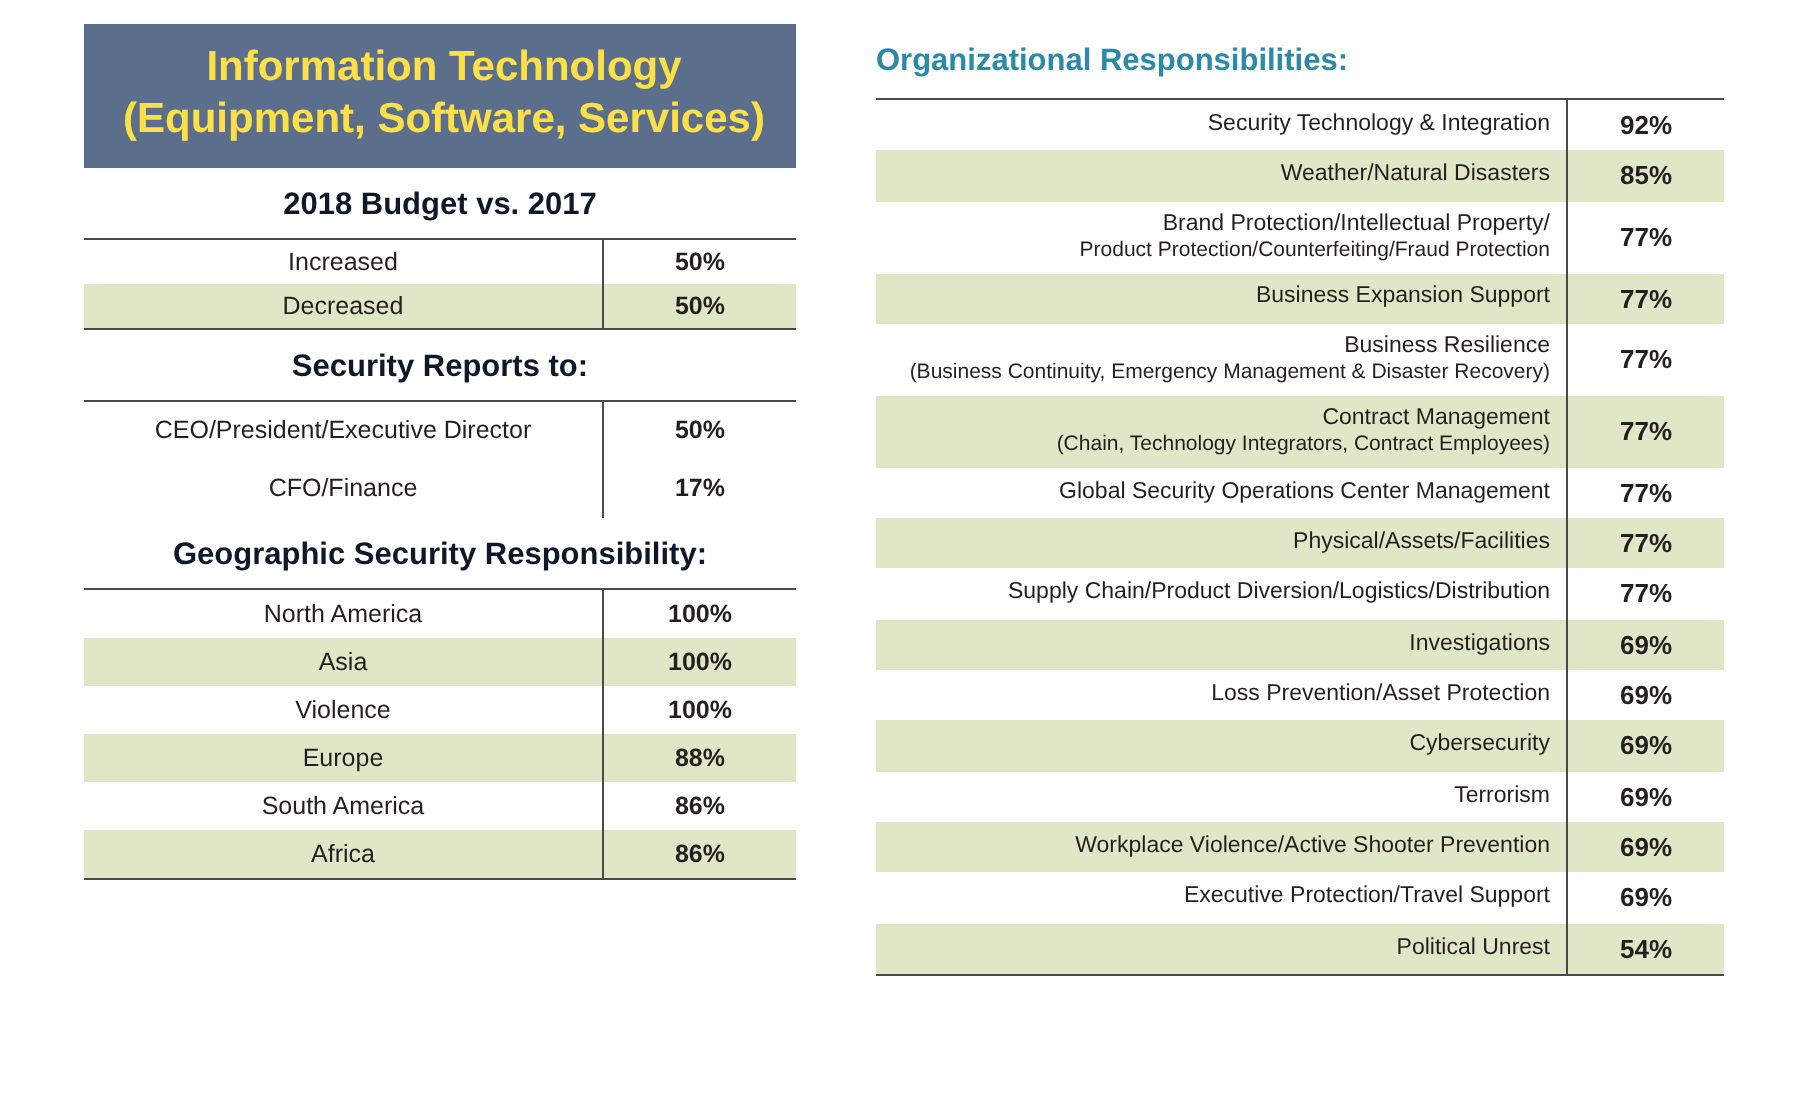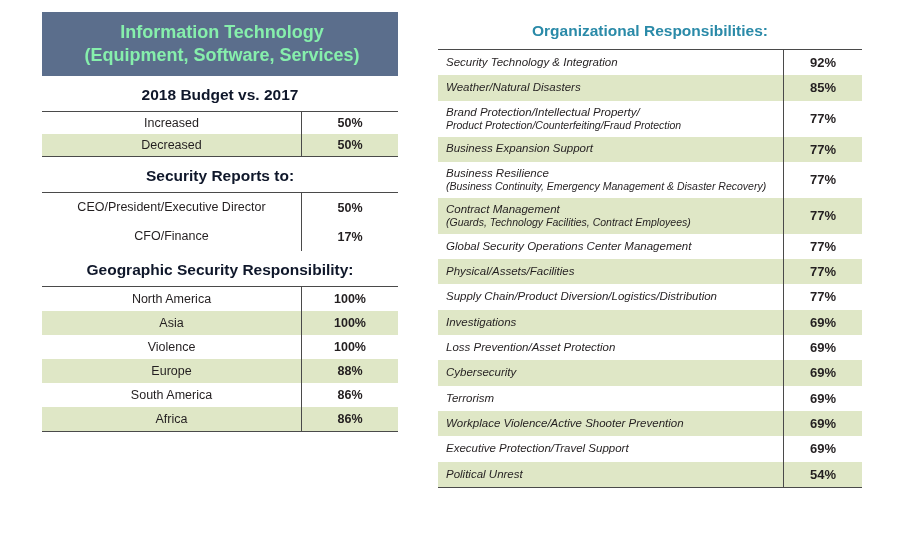--- a/index.html
+++ b/index.html
@@ -23,23 +23,23 @@
   
   .left-col {
     position: absolute;
     left: 42px;
     top: 12px;
     width: 356px;
   }
 
   .it-header {
     background: #5b6e8c;
-    color: #86efac;
-    text-align: center;
-    font-size: 18px;
+    color: #fde047;
+    text-align: center;
+    font-size: 21px;
     font-weight: bold;
     line-height: 1.25;
     padding: 9px 2px 10px 6px;
   }
   .it-header .l1, .it-header .l2 { display: block; }
 
   .section-title {
     text-align: center;
     color: #0f172a;
     font-weight: bold;
@@ -87,39 +87,38 @@
   #geo-table td.value { width: 84px; }
 
   
   .right-col {
     position: absolute;
     left: 438px;
     top: 22px;
     width: 424px;
   }
   .right-title {
-    text-align: center;
     color: #2a8aa8;
     font-weight: bold;
     font-size: 15.5px;
     padding-bottom: 9px;
   }
   table.org {
     width: 100%;
     border-collapse: collapse;
     table-layout: fixed;
   }
   table.org td {
     font-size: 11.5px;
     padding: 5px 8px;
     vertical-align: middle;
     line-height: 1.18;
   }
   table.org td.label {
-    font-style: italic;
+    text-align: right;
   }
   table.org td.value {
     text-align: center;
     font-weight: bold;
     font-size: 13px;
     width: 62px;
     border-left: 1.5px solid #4a4a4a;
     margin-top: 40px;
   }
   table.org tr.first td { border-top: 1.5px solid #4a4a4a; }
@@ -235,21 +234,21 @@
         <tr class="plain">
           <td class="label">
             <span>Business Resilience</span>
             <span class="sub">(Business Continuity, Emergency Management &amp; Disaster Recovery)</span>
           </td>
           <td class="value">77%</td>
         </tr>
         <tr class="shaded">
           <td class="label">
             <span>Contract Management</span>
-            <span class="sub">(Guards, Technology Facilities, Contract Employees)</span>
+            <span class="sub">(Chain, Technology Integrators, Contract Employees)</span>
           </td>
           <td class="value">77%</td>
         </tr>
         <tr class="plain">
           <td class="label">
             <span>Global Security Operations Center Management</span>
           </td>
           <td class="value">77%</td>
         </tr>
         <tr class="shaded">

